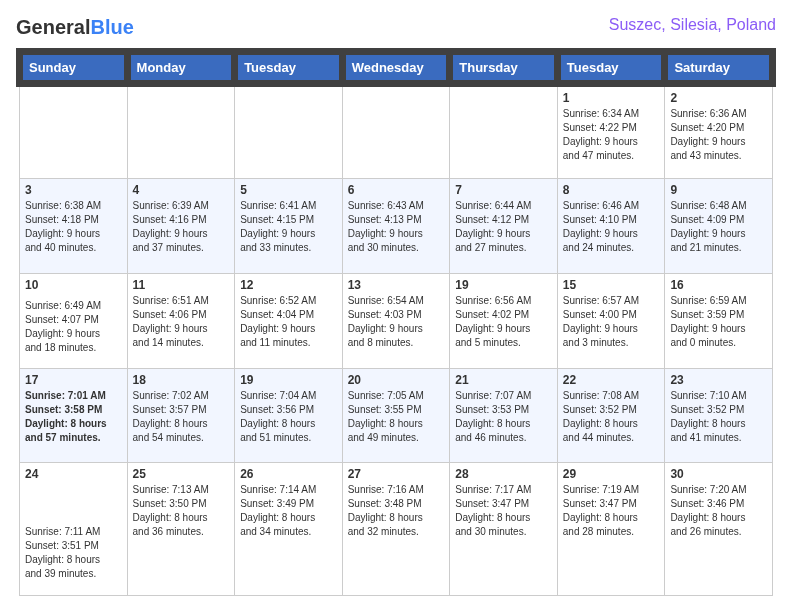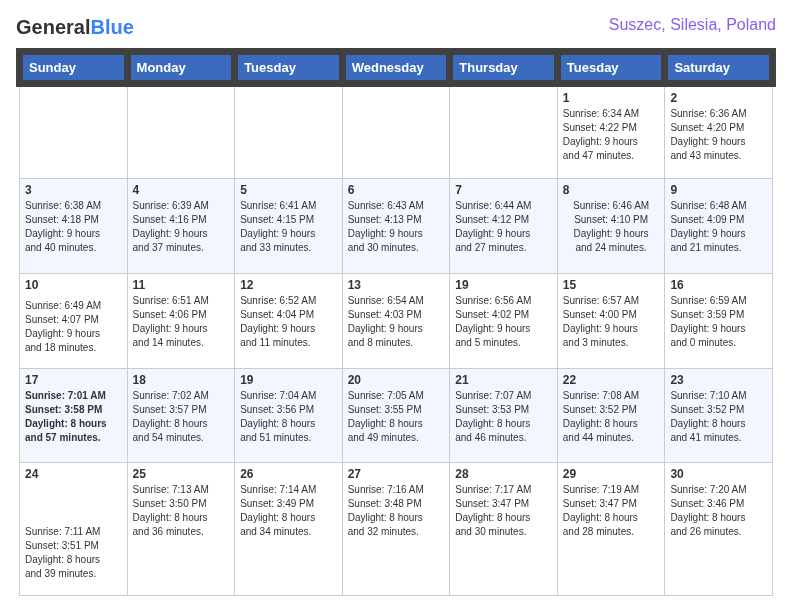--- a/index.html
+++ b/index.html
@@ -169,21 +169,21 @@
           </td>
           <td>
             <span class="day-number">7</span>
             <div class="day-info" style="white-space: pre-line;">Sunrise: 6:44 AM
 Sunset: 4:12 PM
 Daylight: 9 hours
 and 27 minutes.</div>
           </td>
           <td>
             <span class="day-number">8</span>
-            <div class="day-info" style="white-space: pre-line; text-align: center;">Sunrise: 6:46 AM
+            <div class="day-info" style="white-space: pre-line;">Sunrise: 6:46 AM
 Sunset: 4:10 PM
 Daylight: 9 hours
 and 24 minutes.</div>
           </td>
           <td>
             <span class="day-number">9</span>
             <div class="day-info" style="white-space: pre-line;">Sunrise: 6:48 AM
 Sunset: 4:09 PM
 Daylight: 9 hours
 and 21 minutes.</div>

